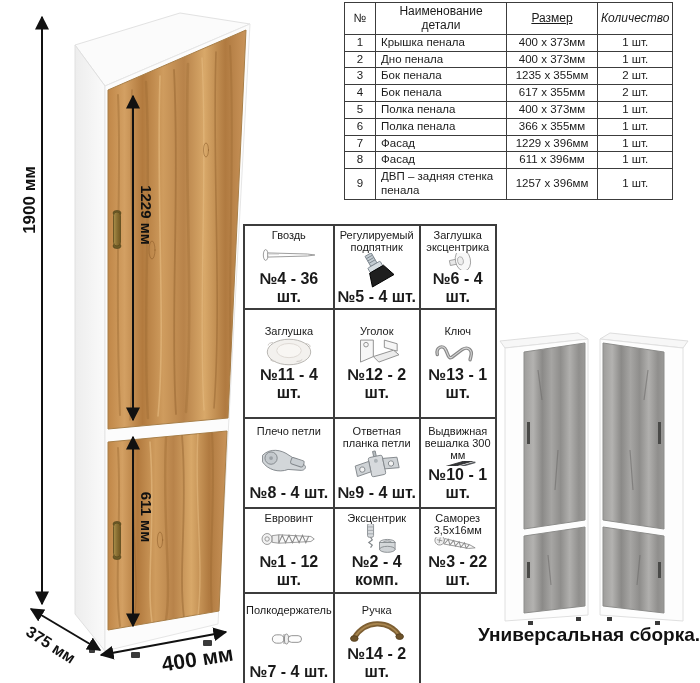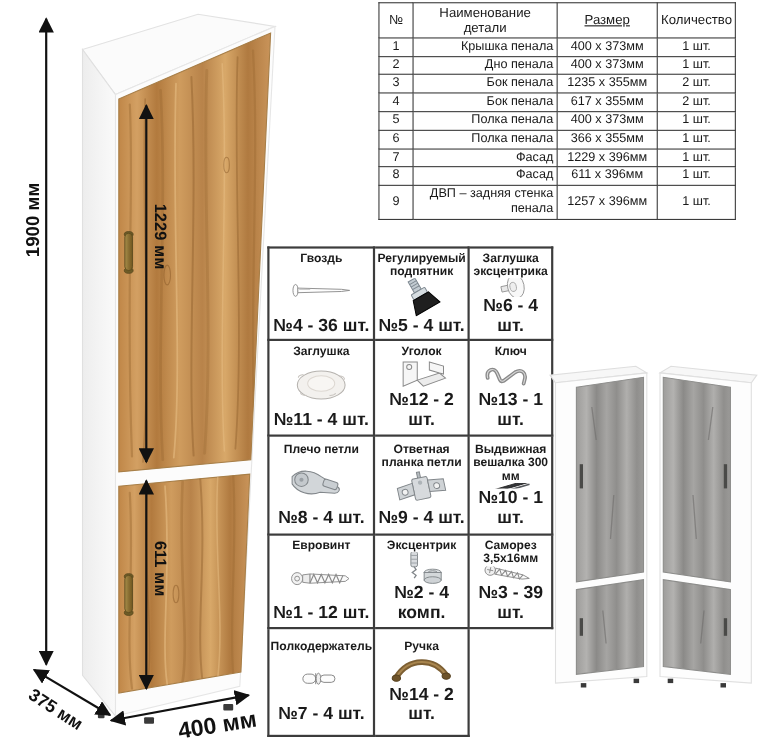--- a/index.html
+++ b/index.html
@@ -5,29 +5,29 @@
   html,body{margin:0;padding:0;background:#fff;}
   #canvas{position:relative;width:700px;height:683px;background:#ffffff;overflow:hidden;
           font-family:"Liberation Sans",sans-serif;color:#1a1a1a;}
   svg text{font-family:"Liberation Sans",sans-serif;}
 
   
   #parts-table{position:absolute;left:344px;top:2px;border-collapse:collapse;
                font-size:11.5px;line-height:1.2;background:#fff;}
   #parts-table th,#parts-table td{border:1px solid #3c3c3c;padding:1px 3px;text-align:center;}
   #parts-table th{font-weight:normal;font-size:12px;}
-  #parts-table td.name{text-align:right;padding-left:5px;margin-left:28px;}
-  .col-num{width:24px;}.col-name{width:124px;}.col-size{width:84px;text-decoration:underline;}.col-qty{width:60px;}
+  #parts-table td.name{text-align:left;padding-left:5px;margin-left:28px;}
+  .col-num{width:24px;}.col-name{width:124px;}.col-size{width:84px;text-decoration:underline;}.col-qty{width:60px;font-style:italic;}
 
   
   #hw-grid{position:absolute;left:243px;top:224px;border-collapse:collapse;table-layout:fixed;background:transparent;}
   #hw-grid td{border:2px solid #3c3c3c;padding:2px 1px;vertical-align:middle;background:#fff;}
   #hw-grid td.hw-empty{border:none;background:transparent;}
   .cellbox{display:flex;flex-direction:column;justify-content:space-between;align-items:center;height:77px;}
-  .hw-title{font-weight:bold;font-size:11px;line-height:1.12;text-align:center;}
+  .hw-title{font-weight:normal;font-size:11px;line-height:1.12;text-align:center;}
   .hw-fig{flex:1;display:flex;align-items:center;justify-content:center;overflow:hidden;}
   .hw-count{font-weight:bold;font-size:16px;text-align:center;}
 
   
   #caption{position:absolute;left:478px;top:624px;width:222px;text-align:center;
            font-size:19px;font-weight:bold;color:#111;}
   .abs{position:absolute;}
 </style>
 </head>
 <body>
@@ -248,21 +248,21 @@
                     <rect x="26" y="16" width="10" height="6" fill="#e8e8e8" stroke="#999"></rect>
                     <ellipse cx="42" cy="19" rx="9" ry="13" fill="#f8f8f8" stroke="#999"></ellipse>
                     <ellipse cx="39" cy="19" rx="3.5" ry="5" fill="#eee" stroke="#aaa"></ellipse>
                   </g>
                 </svg>
         </div>
         <div class="hw-count">№6 - 4 шт.</div>
       </div>
           </td>
     </tr>
-    <tr style="height:87px">
+    <tr style="height:109px">
       <td>
             <div class="cellbox">
         <div class="hw-title">Заглушка</div>
         <div class="hw-fig">
           <svg viewBox="0 0 72 38" width="68" height="36">
                   <ellipse cx="36" cy="19" rx="23" ry="13.5" fill="#f3f1ee" stroke="#b5b2ae"></ellipse>
                   <ellipse cx="36" cy="17.5" rx="13" ry="7.5" fill="#f8f6f3" stroke="#ddd8d2"></ellipse>
                   <path d="M16,27 a6,3 0 0 0 6,2 M50,27 a6,3 0 0 1 -6,2 M14,12 a6,3 0 0 1 5,-3 M58,14 a6,3 0 0 0 -5,-4" fill="none" stroke="#c9c5c0"></path>
                 </svg>
         </div>
@@ -386,21 +386,21 @@
         <div class="hw-fig">
           <svg viewBox="0 0 72 38" width="60" height="30">
                   <g transform="rotate(12 36 19)">
                     <ellipse cx="12" cy="18" rx="6" ry="6" fill="#f0f0f0" stroke="#8a8a8a"></ellipse>
                     <path d="M8.5,18 h7 M12,14.5 v7" stroke="#8a8a8a" fill="none"></path>
                     <polygon points="18,14.5 50,15.5 58,18 50,20.5 18,21.5" fill="#fafafa" stroke="#8a8a8a"></polygon>
                     <path d="M19,21 l3.5,-6.5 3.5,6.5 3.5,-6.5 3.5,6.5 3.5,-6.5 3.5,6.5 3.5,-6.5 3.5,6.5 3,-5.5" fill="none" stroke="#8a8a8a" stroke-width="1.2"></path>
                   </g>
                 </svg>
         </div>
-        <div class="hw-count">№3 - 39 шт.</div>
+        <div class="hw-count">№3 - 22 шт.</div>
       </div>
           </td>
     </tr>
     <tr style="height:98px">
       <td>
             <div class="cellbox">
         <div class="hw-title">Полкодержатель</div>
         <div class="hw-fig">
           <svg viewBox="0 0 72 36" width="66" height="30">
                   <rect x="16" y="13" width="14" height="10" rx="5" fill="#fbfbfb" stroke="#7f7f7f"></rect>
@@ -463,14 +463,15 @@
       <polygon points="176,22 115,13 115,190 176,199" fill="url(#grayWood)" stroke="#8d8d8b"></polygon>
       <polygon points="176,206 115,197 115,276 176,283" fill="url(#grayWood)" stroke="#8d8d8b"></polygon>
       <path d="M160,40 l-4,30 M142,120 l3,40 M152,225 l-3,30" stroke="#6e6d6b" stroke-width="1.2" fill="none" opacity="0.6"></path>
       <rect x="170" y="92" width="3" height="22" fill="#4a4a48"></rect>
       <rect x="170" y="232" width="3" height="16" fill="#4a4a48"></rect>
       <rect x="167" y="291" width="5" height="4" fill="#3a3a3a"></rect>
       <rect x="119" y="287" width="5" height="4" fill="#3a3a3a"></rect>
     </g>
   </svg>
 
+  <div id="caption">Универсальная сборка.</div>
 
 </div>
 
 </body></html>

